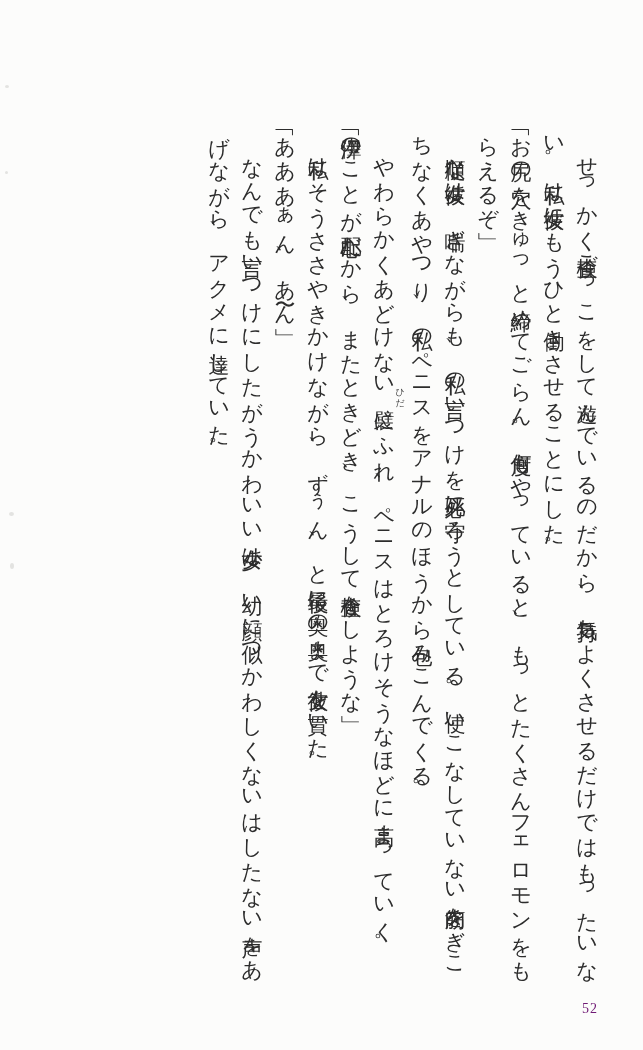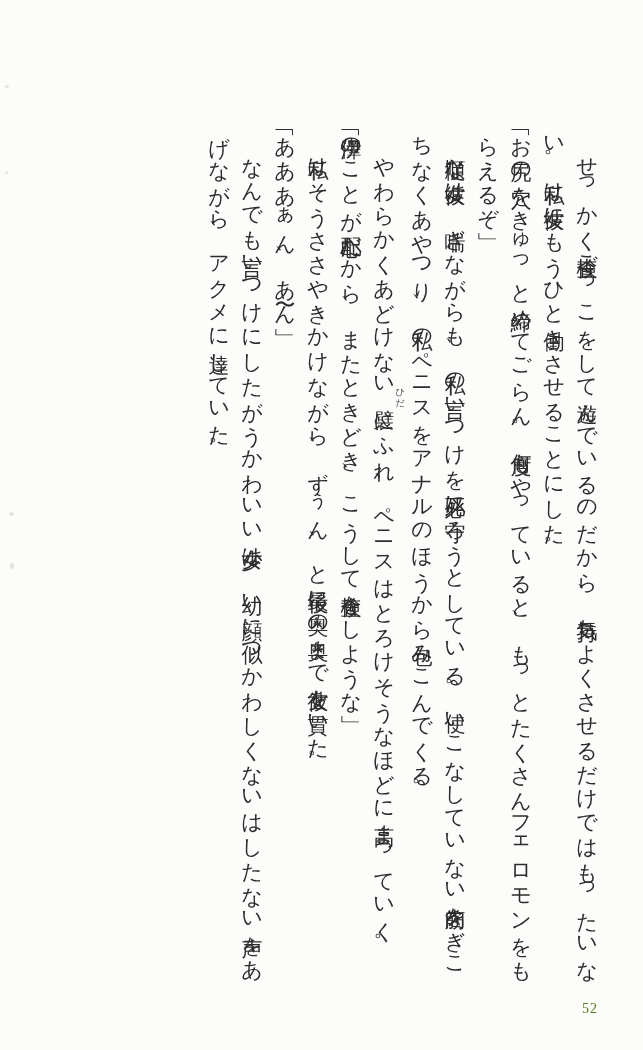--- a/index.html
+++ b/index.html
@@ -45,21 +45,21 @@
   ruby rt {
     font-size: 9px;
     letter-spacing: 0;
     color: #3a3a3a;
   }
   .page-number {
     position: absolute;
     top: 1001px;
     right: 45px;
     font-size: 14px;
-    color: #4d7c0f;
+    color: #701a75;
     letter-spacing: 1px;
   }
   .speck {
     position: absolute;
     background: #e3e3e1;
     border-radius: 50%;
   }
   .s1 { left: 5px;  top: 85px;  width: 4px; height: 3px; }
   .s2 { left: 5px;  top: 171px; width: 3px; height: 3px; }
   .s3 { left: 9px;  top: 512px; width: 5px; height: 4px; }

